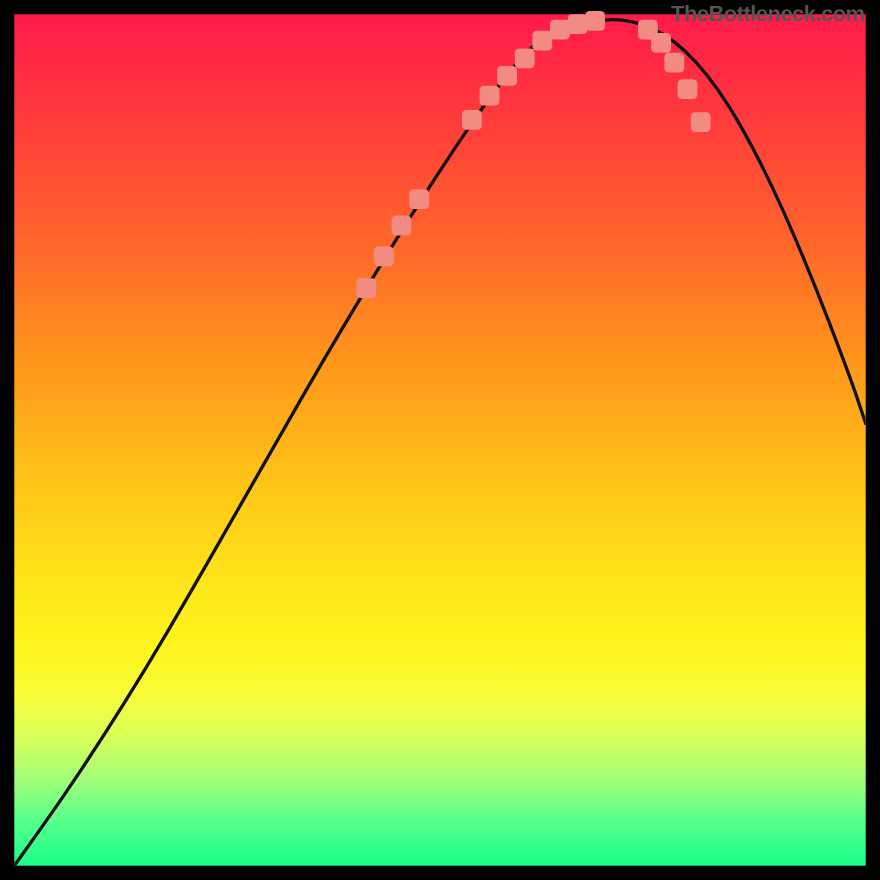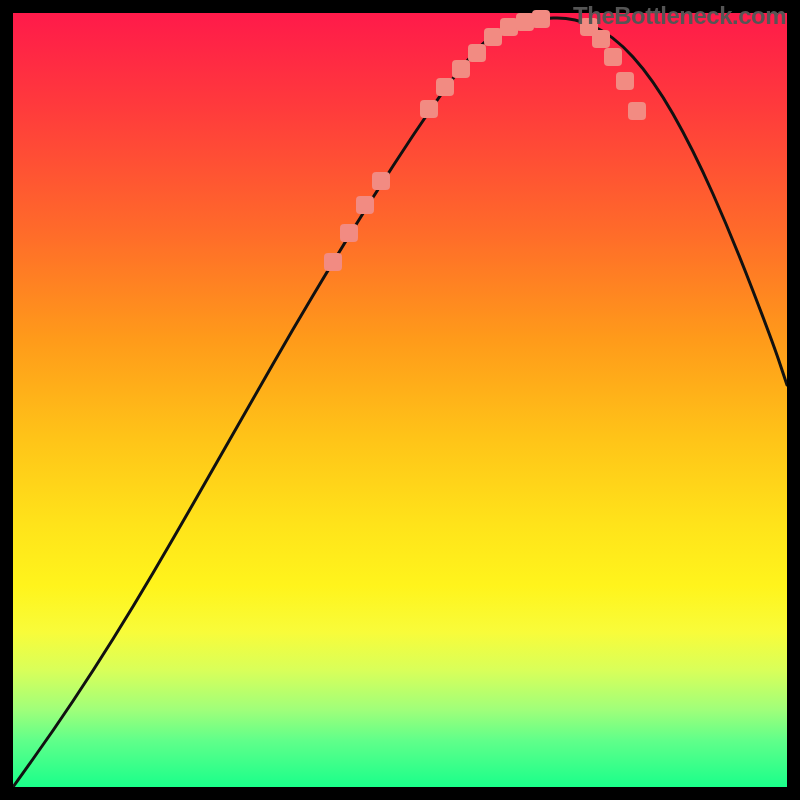--- a/index.html
+++ b/index.html
@@ -44,21 +44,21 @@
       #d8ff5a 85%,
       #a0ff7a 90%,
       #60ff8a 94%,
       #1aff8a 100%);
   }
   .watermark {
     position: absolute;
     top: 2px;
     right: 14px;
     color: #555;
-    font-size: 24px;
+    font-size: 20px;
     font-weight: 600;
     letter-spacing: -0.5px;
     z-index: 20;
   }
   svg.curve {
     position: absolute;
     left: 0;
     top: 0;
     z-index: 10;
   }

